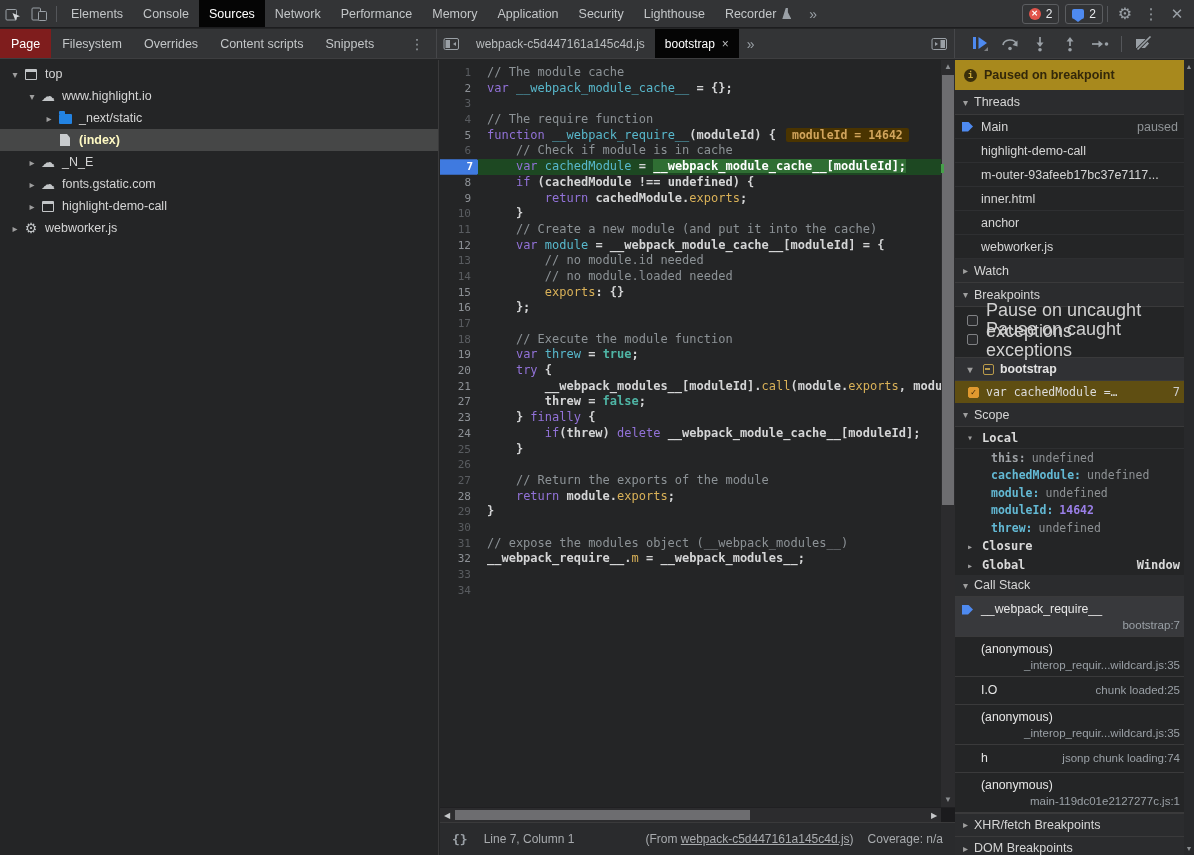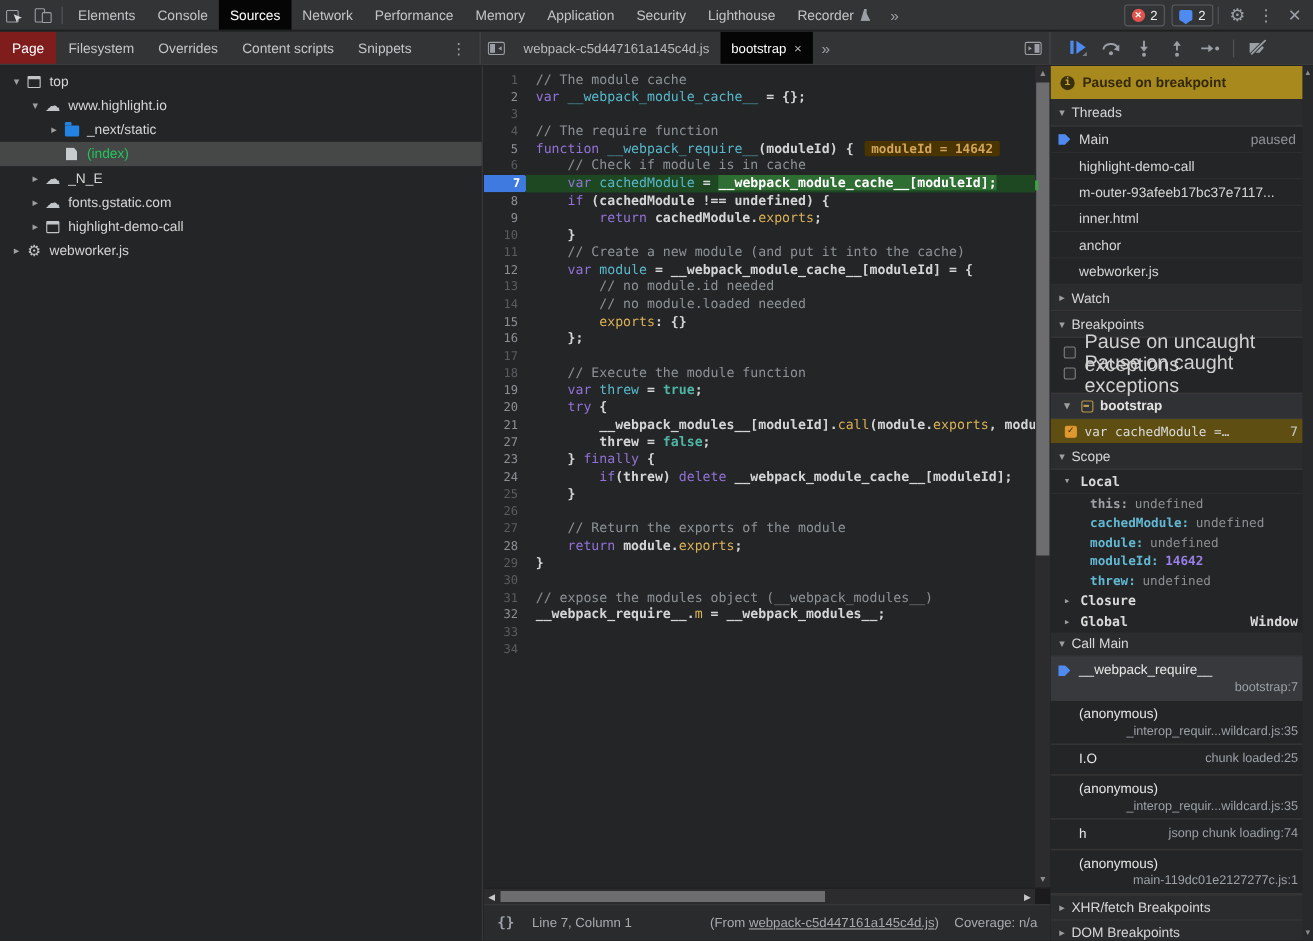--- a/index.html
+++ b/index.html
@@ -46,21 +46,21 @@
   .tab-close { color:#bdbfc1; font-size:12px; cursor:pointer; }
   .dbg-controls { flex:1; display:flex; align-items:center; padding-left:12px; gap:4px; }
   .dbg-btn { width:26px; height:24px; display:flex; align-items:center; justify-content:center; cursor:pointer; }
 
   
   .sidebar { position:absolute; top:60px; left:0; width:439px; bottom:0; background:#242526;
     border-right:1px solid #3a3a3b; }
   .tree { padding-top:3px; }
   .tree-row { display:flex; align-items:center; height:22px; font-size:12.5px; color:#d5d5d5;
     cursor:pointer; white-space:nowrap; }
-  .tree-row.selected { background:#464747; color:#22c55e; }
+  .tree-row.selected { background:#464747; color:#fef9c3;font-weight:bold; }
   .twisty { width:14px; flex:none; color:#9e9e9e; font-size:10px; text-align:center; }
   .ticon { display:inline-flex; width:18px; flex:none; justify-content:center; align-items:center;
     margin-right:5px; color:#c2c5c7; font-size:13px; }
   .frame-ic { width:12px; height:11px; border:1px solid #c2c5c7; border-top-width:3px; border-radius:1px; }
   .folder-ic { width:13px; height:10px; background:#2383e2; border-radius:1px; position:relative; margin-top:2px; }
   .folder-ic::before { content:""; position:absolute; top:-3px; left:0; width:6px; height:3px;
     background:#2383e2; border-radius:1px 1px 0 0; }
   .file-ic { width:10px; height:12px; background:#c9ccce; clip-path:polygon(0 0,70% 0,100% 30%,100% 100%,0 100%); }
 
   
@@ -539,21 +539,21 @@
       <span>Closure</span>
     </div>
     <div class="scope-row2">
       <span class="twisty">▸</span>
       <span>Global</span>
       <span class="rval">Window</span>
     </div>
 
     <div class="sec-h" style="height:22px;">
       <span class="twisty">▾</span>
-      <span>Call Main</span>
+      <span>Call Stack</span>
     </div>
     <div id="frames">
         <div class="frame two active">
           <span class="blue-marker"></span>
           <span class="fn">__webpack_require__</span>
           <span class="loc">bootstrap:7</span>
         </div>
         <div class="frame two">
           <span class="fn">(anonymous)</span>
           <span class="loc">_interop_requir...wildcard.js:35</span>

